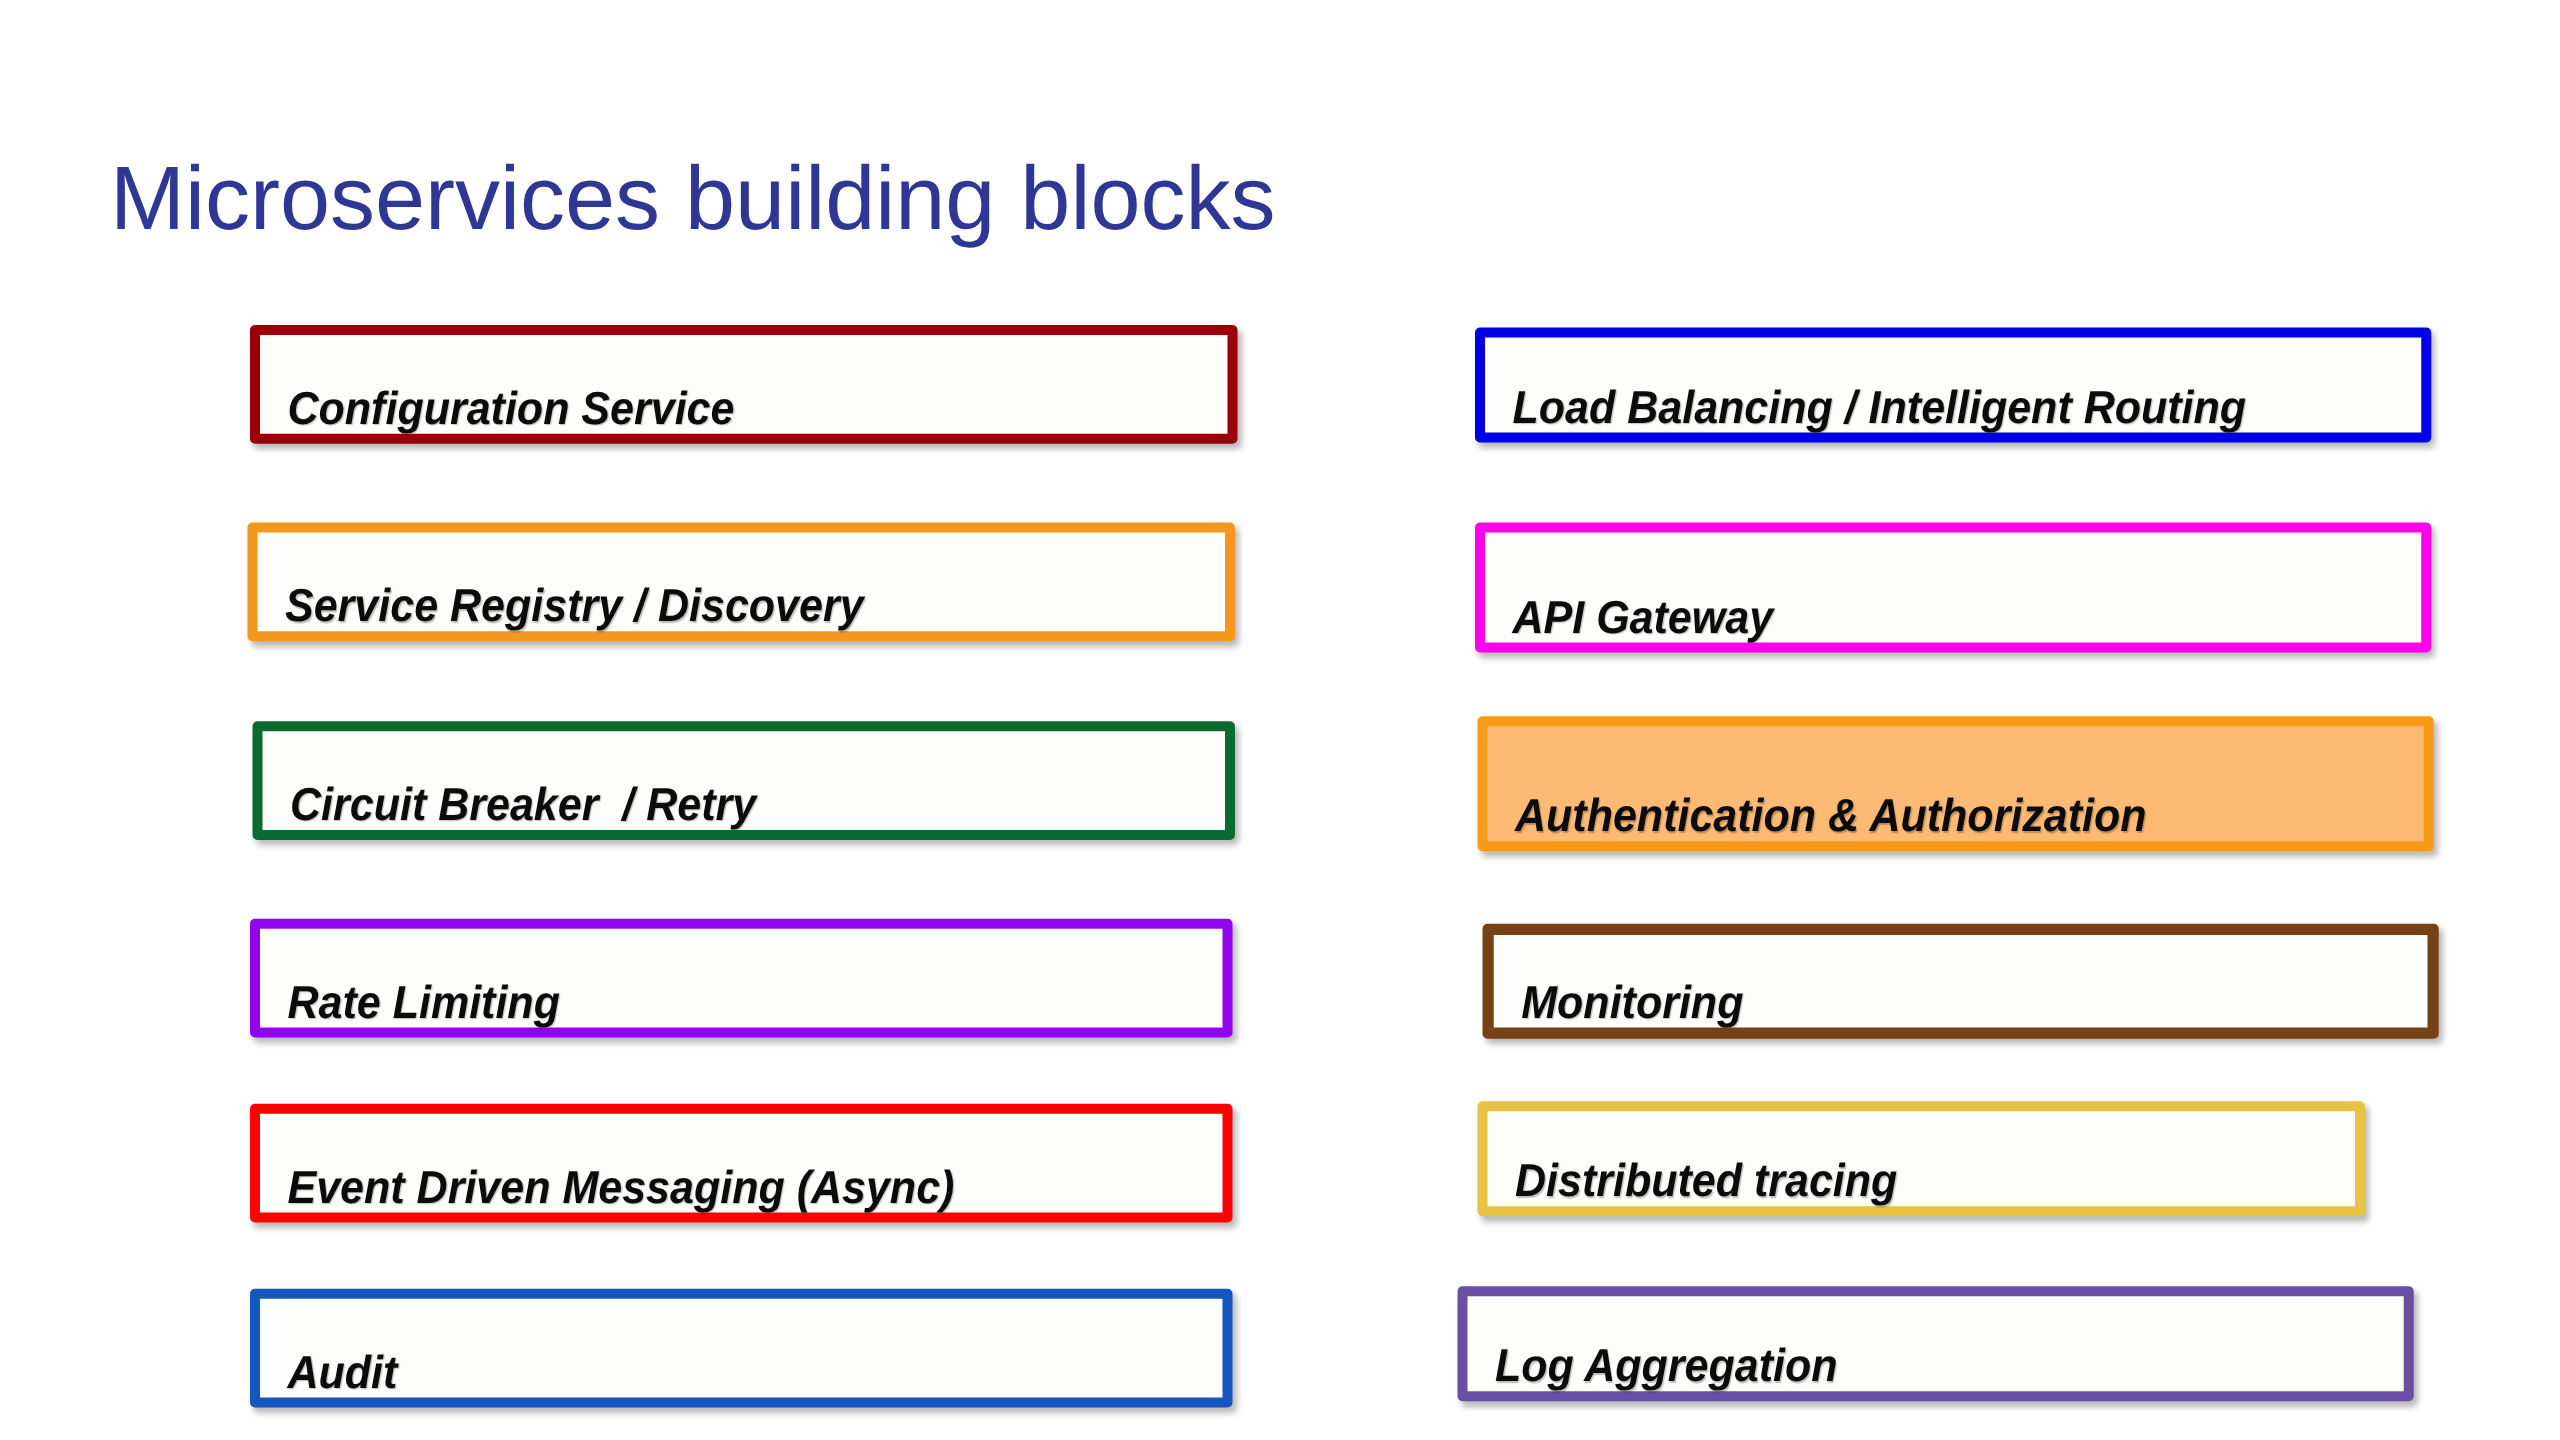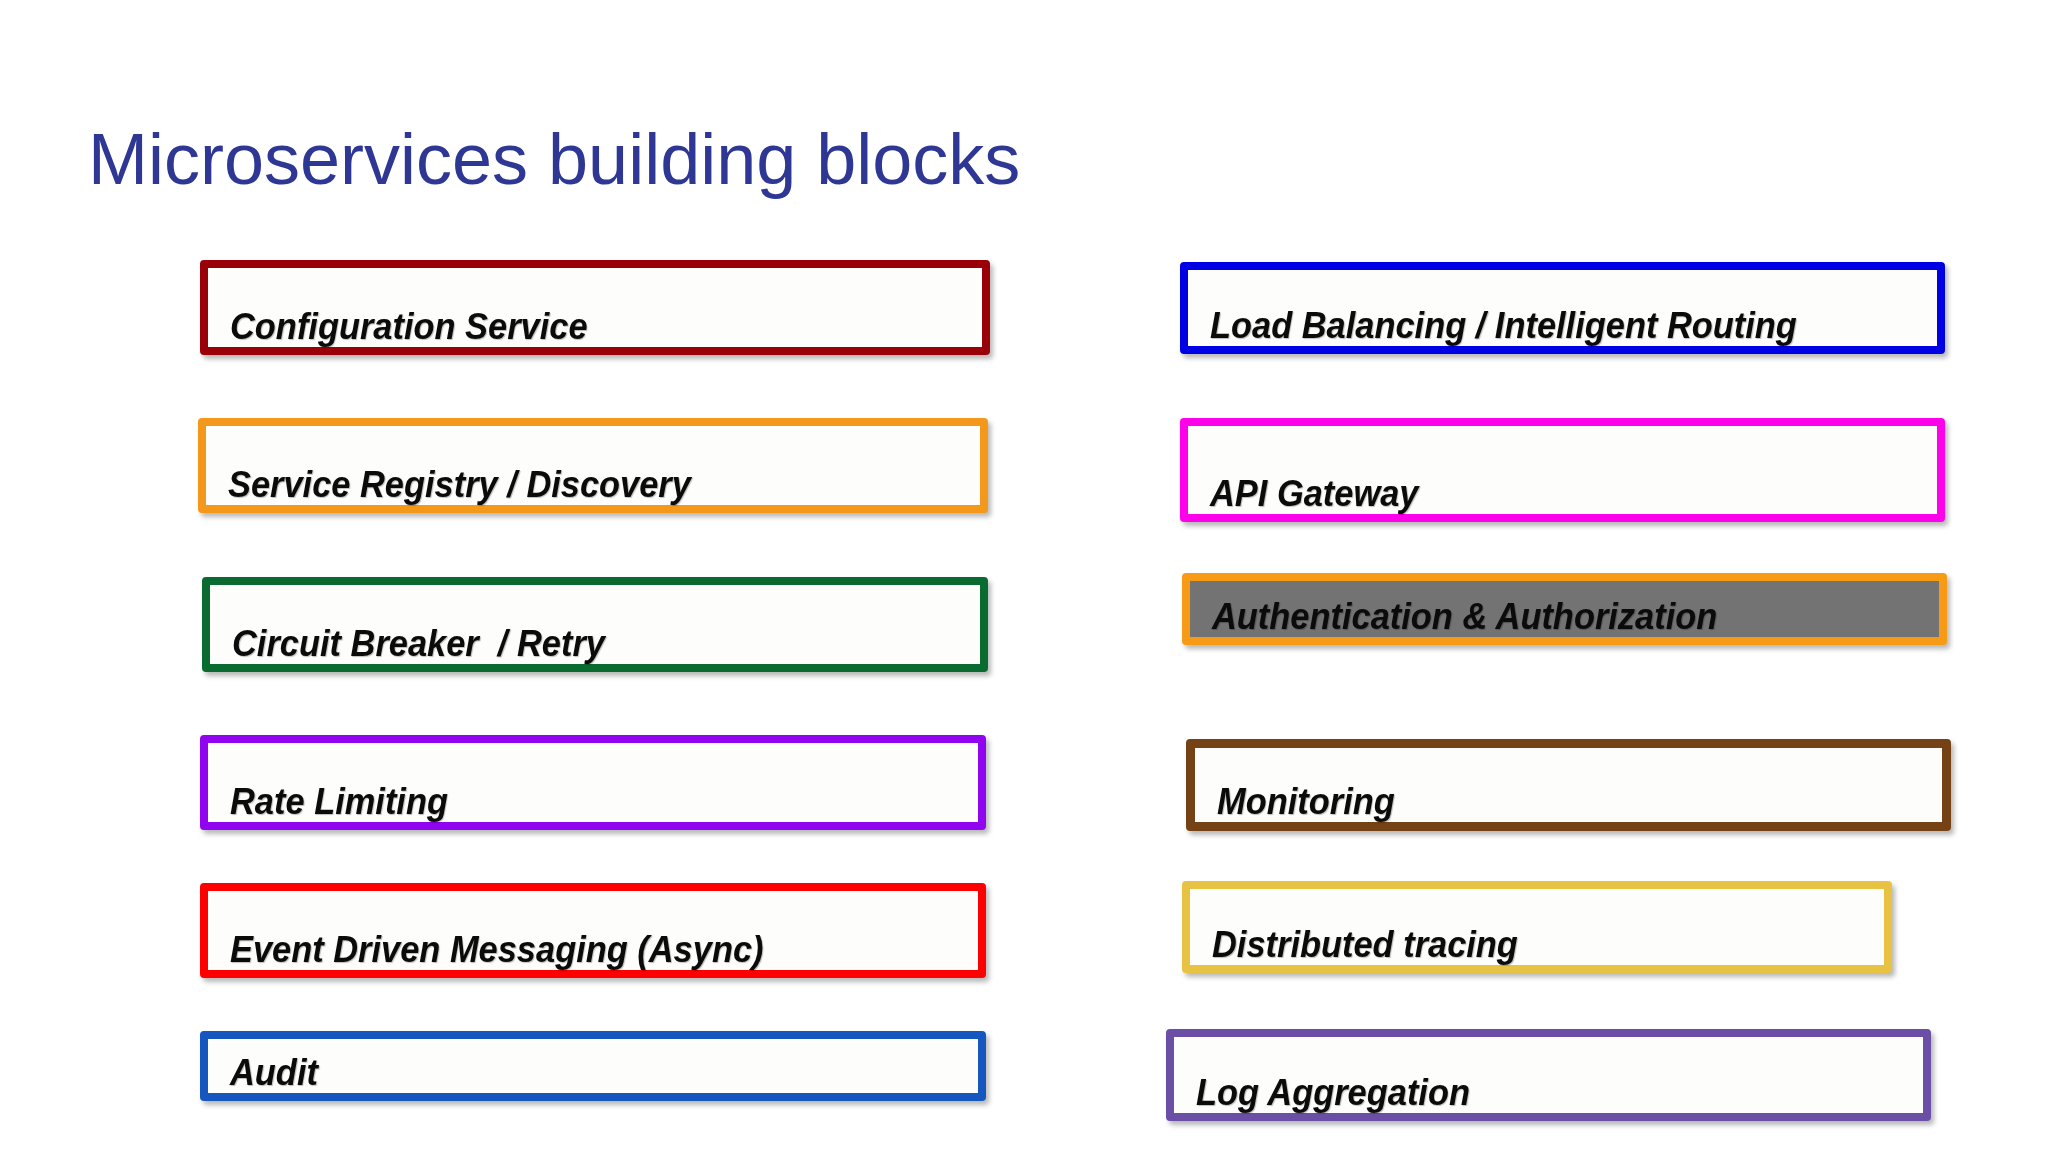--- a/index.html
+++ b/index.html
@@ -83,32 +83,32 @@
       </div>
       <div class="block" style="left: 202px; top: 577px; width: 786px; height: 95px; border-width: 8px; border-color: rgb(10, 107, 49); background: rgb(253, 253, 251);">
         <span class="block-label" style="margin-left: 22px;">Circuit Breaker  / Retry</span>
       </div>
       <div class="block" style="left: 200px; top: 735px; width: 786px; height: 95px; border-width: 8px; border-color: rgb(145, 4, 239); background: rgb(253, 253, 251);">
         <span class="block-label" style="margin-left: 22px;">Rate Limiting</span>
       </div>
       <div class="block" style="left: 200px; top: 883px; width: 786px; height: 95px; border-width: 8px; border-color: rgb(253, 0, 0); background: rgb(253, 253, 251);">
         <span class="block-label" style="margin-left: 22px;">Event Driven Messaging (Async)</span>
       </div>
-      <div class="block" style="left: 200px; top: 1031px; width: 786px; height: 70px; border-width: 8px; border-color: rgb(21, 86, 191); background: rgb(253, 253, 251);">
+      <div class="block" style="left: 200px; top: 1031px; width: 786px; height: 95px; border-width: 8px; border-color: rgb(21, 86, 191); background: rgb(253, 253, 251);">
         <span class="block-label" style="margin-left: 22px;">Audit</span>
       </div>
     </div>
   <div class="column" id="right-column">
       <div class="block" style="left: 1180px; top: 262px; width: 765px; height: 92px; border-width: 8px; border-color: rgb(0, 0, 228); background: rgb(253, 253, 251);">
         <span class="block-label" style="margin-left: 22px;">Load Balancing / Intelligent Routing</span>
       </div>
       <div class="block" style="left: 1180px; top: 418px; width: 765px; height: 104px; border-width: 8px; border-color: rgb(254, 1, 234); background: rgb(253, 253, 251);">
         <span class="block-label" style="margin-left: 22px;">API Gateway</span>
       </div>
-      <div class="block" style="left: 1182px; top: 573px; width: 765px; height: 72px; border-width: 8px; border-color: rgb(247, 155, 23); background: #737373;">
+      <div class="block" style="left: 1182px; top: 573px; width: 765px; height: 108px; border-width: 8px; border-color: rgb(247, 155, 23); background: #fdba74;">
         <span class="block-label" style="margin-left: 22px;">Authentication &amp; Authorization</span>
       </div>
       <div class="block" style="left: 1186px; top: 727px; width: 765px; height: 92px; border-width: 9px; border-color: rgb(117, 66, 22); background: rgb(253, 253, 251); margin-top: 12px;">
         <span class="block-label" style="margin-left: 22px;">Monitoring</span>
       </div>
       <div class="block" style="left: 1182px; top: 881px; width: 710px; height: 92px; border-width: 8px; border-color: rgb(232, 194, 67); background: rgb(253, 253, 251);">
         <span class="block-label" style="margin-left: 22px;">Distributed tracing</span>
       </div>
       <div class="block" style="left: 1166px; top: 1029px; width: 765px; height: 92px; border-width: 8px; border-color: rgb(107, 79, 166); background: rgb(253, 253, 251);">
         <span class="block-label" style="margin-left: 22px;">Log Aggregation</span>

